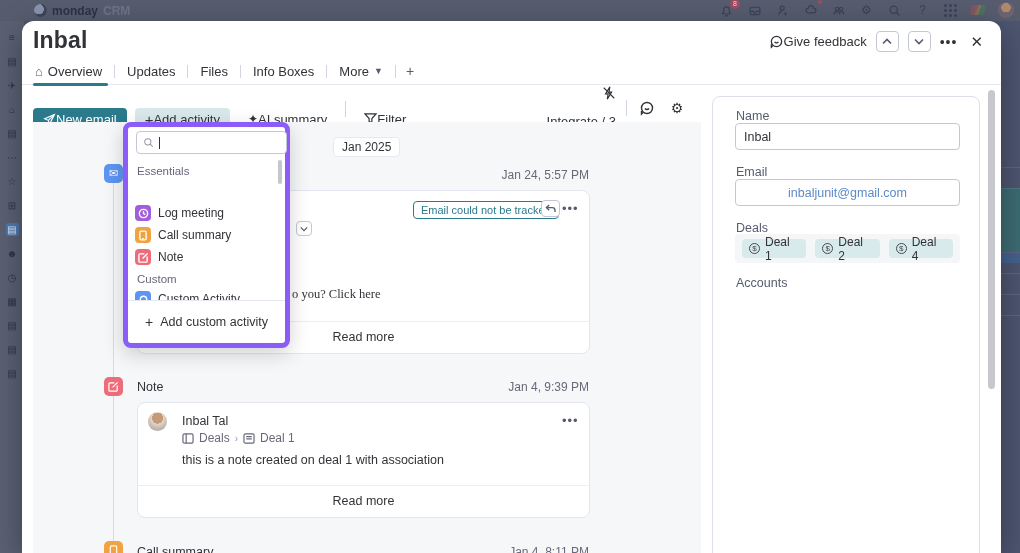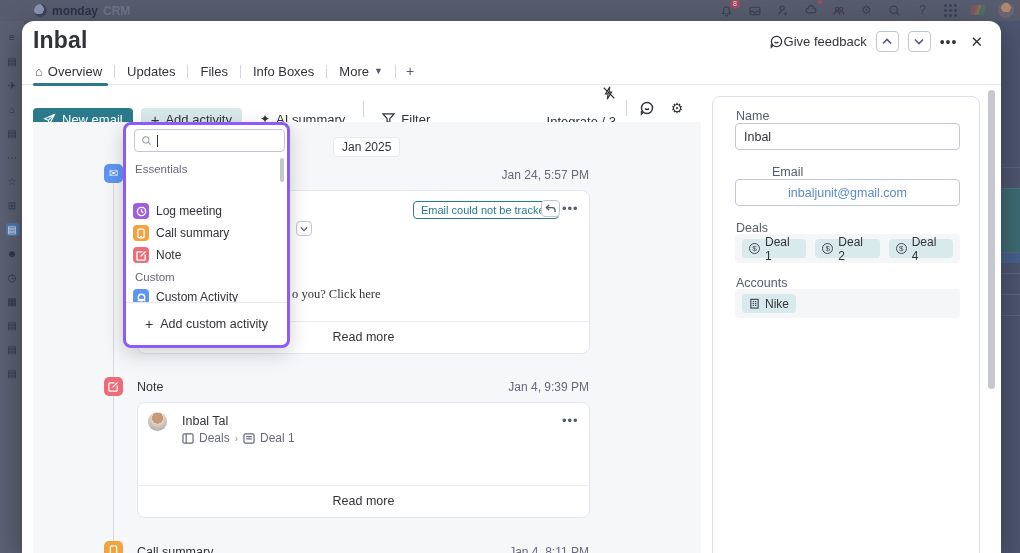--- a/index.html
+++ b/index.html
@@ -51,21 +51,21 @@
   .tabbar{left:0;top:37px;width:979px;height:27px;border-bottom:1px solid var(--border-light);display:flex;align-items:center;padding-left:11px;}
   .tab{display:flex;align-items:center;gap:5px;font-size:13px;color:var(--dark);padding:0 12px;height:27px;position:relative;cursor:pointer;}
   .tab.first{padding-left:2px;}
   .tab.active::after{content:"";position:absolute;left:0;right:6px;bottom:-1px;height:3px;background:var(--accent);border-radius:2px;}
   .tab-sep{width:1px;height:13px;background:var(--border);}
   .tab .chev{font-size:9px;color:#555c6e;}
   .home-ic{font-size:13px;color:#555c6e;}
   .add-tab{font-size:14px;color:#555c6e;padding:0 10px;cursor:pointer;}
 
   .toolbar{left:11px;top:75px;width:668px;height:26px;display:flex;align-items:center;gap:8px;}
-  .btn{height:23px;border-radius:4px;display:flex;align-items:center;gap:6px;padding:0 10px;font-size:13px;cursor:pointer;white-space:nowrap;margin-top:20px;}
+  .btn{height:23px;border-radius:4px;display:flex;align-items:center;padding:0 10px;font-size:13px;cursor:pointer;white-space:nowrap;margin-top:20px;}
   .btn-primary{background:var(--accent);color:#fff;}
   .btn-soft{background:var(--accent-light);color:var(--dark);}
   .btn-ghost{background:transparent;color:var(--dark);}
   .v-sep{width:1px;height:16px;background:var(--border);}
   .toolbar-right{position:absolute;right:14px;top:0;display:flex;align-items:center;gap:10px;height:23px;}
   .tb-link{display:flex;align-items:flex-end;gap:14px;font-size:13px;color:var(--dark);cursor:pointer;flex-direction:column;}
   .round-ic{width:20px;height:20px;display:flex;align-items:center;justify-content:center;color:#323338;font-size:14px;cursor:pointer;}
   .round-ic svg{stroke:#323338;fill:none;stroke-width:1.4;}
 
   .feed{left:11px;top:101px;width:668px;height:431px;background:#f6f7f9;overflow:hidden;}
@@ -81,21 +81,21 @@
   .card-dots{position:absolute;color:#555c6e;font-size:13px;letter-spacing:1px;cursor:pointer;}
   .snippet{position:absolute;font-size:12.5px;color:var(--dark);}
   .card-footer{position:absolute;left:0;right:0;border-top:1px solid #eceef3;text-align:center;font-size:12.5px;color:var(--dark);padding-top:8px;cursor:pointer;}
   .avatar{position:absolute;width:19px;height:19px;border-radius:50%;background:radial-gradient(circle at 50% 32%,#c59a79 34%,#e6d6c8 35%,#b5b0ad 75%);}
   .author{position:absolute;font-size:12.5px;font-weight:normal;color:var(--dark);}
   .crumb{position:absolute;display:flex;align-items:center;gap:5px;font-size:12px;color:var(--gray);}
   .crumb svg{stroke:#676879;fill:none;stroke-width:1.3;}
   .crumb .gt{font-size:10px;color:#9699a6;}
   .note-body{position:absolute;font-size:12.5px;color:var(--dark);}
 
-  .dropdown{left:101px;top:101px;width:167px;height:226px;background:#fff;border:3px solid #8b5cf6;border-radius:8px;box-shadow:0 6px 20px rgba(0,0,0,.18);z-index:30;}
+  .dropdown{left:101px;top:101px;width:167px;height:226px;background:#fff;border:5px solid #8b5cf6;border-radius:8px;box-shadow:0 6px 20px rgba(0,0,0,.18);z-index:30;}
   .dd-search{position:absolute;left:8px;top:4px;width:151px;height:23px;border:1px solid #c3c6d4;border-radius:4px;display:flex;align-items:center;padding:0 6px;gap:5px;background:#fff;}
   .dd-search svg{stroke:#9699a6;fill:none;stroke-width:1.5;}
   .dd-search input{border:none;outline:none;width:100px;font-size:12px;}
   .caret{width:1px;height:12px;background:#323338;}
   .dd-scroll{position:absolute;right:3px;top:33px;width:4px;height:24px;border-radius:2px;background:#c4c6cc;}
   .dd-sec{position:absolute;left:9px;font-size:11.5px;color:var(--gray);}
   .dd-row{position:absolute;left:4px;width:156px;height:20px;display:flex;align-items:center;gap:7px;padding-left:3px;border-radius:4px;cursor:pointer;}
   .dd-row.hover{background:#eff1f4;}
   .dd-ic{width:16px;height:16px;border-radius:4px;color:#fff;display:flex;align-items:center;justify-content:center;flex:none;}
   .dd-ic svg{stroke:#fff;fill:none;stroke-width:1.5;}
@@ -351,20 +351,21 @@
             <path d="M4.5 1v10"></path>
           </svg>
         <span>Deals</span>
         <span class="gt">›</span>
         <svg width="12" height="11" viewBox="0 0 13 12">
             <rect x="1" y="1" width="11" height="10" rx="1.5"></rect>
             <path d="M3.5 4h6M3.5 6.5h6"></path>
           </svg>
         <span>Deal 1</span>
       </div>
+      <div class="note-body" style="left:44px;top:50px;">this is a note created on deal 1 with association</div>
       <div class="card-footer" style="top:82px;height:33px;">Read more</div>
     </div>
 
     <div class="tl-icon" style="left:71px;top:419px;background:var(--orange);">
       <svg width="9" height="11" viewBox="0 0 9 12" style="stroke:#fff;fill:none;stroke-width:1.3">
           <rect x="1" y="1" width="7" height="10" rx="1.5"></rect>
           <path d="M3.5 9.5h2"></path>
         </svg>
     </div>
     <div class="tl-label" style="left:104px;top:423px;">Call summary</div>
@@ -424,41 +425,32 @@
       <span style="font-size:14px;">+</span>
       <span>Add custom activity</span>
     </div>
   </div>
 
   <div class="abs scroll-thumb"></div>
 
   <div class="abs panel">
     <div class="fld-label" style="top:12px;">Name</div>
     <input class="fld-input" style="top: 26px;" value="Inbal">
-    <div class="fld-label" style="top:68px;margin-left:36px;">Email</div>
+    <div class="fld-label" style="top:68px;">Email</div>
     <input class="fld-input center" style="top: 82px;" value="inbaljunit@gmail.com">
     <div class="fld-label" style="top:124px;">Deals</div>
     <div class="chip-box" style="top:137px;">
       <div class="chip">
           <span class="coin">$</span>
           <span>Deal 1</span>
         </div>
       <div class="chip">
           <span class="coin">$</span>
           <span>Deal 2</span>
         </div>
       <div class="chip">
           <span class="coin">$</span>
           <span>Deal 4</span>
         </div>
     </div>
     <div class="fld-label" style="top:179px;">Accounts</div>
-    <div class="chip-box" style="top:192px;">
-      <div class="chip">
-        <svg width="11" height="11" viewBox="0 0 12 12">
-            <rect x="2" y="1.5" width="8" height="9.5"></rect>
-            <path d="M4 4h1.5M6.5 4H8M4 6h1.5M6.5 6H8M4 8h1.5M6.5 8H8"></path>
-          </svg>
-        <span>Nike</span>
-      </div>
-    </div>
   </div>
 </div>
 
 </body></html>

